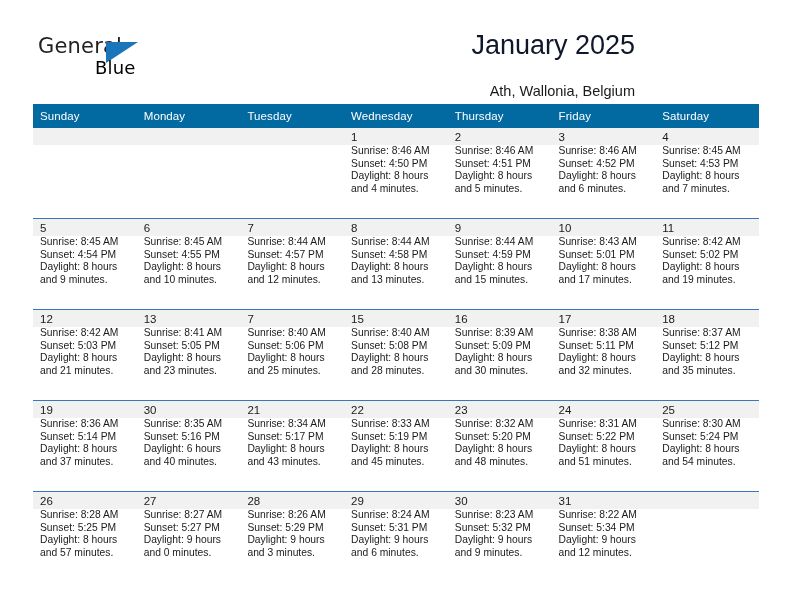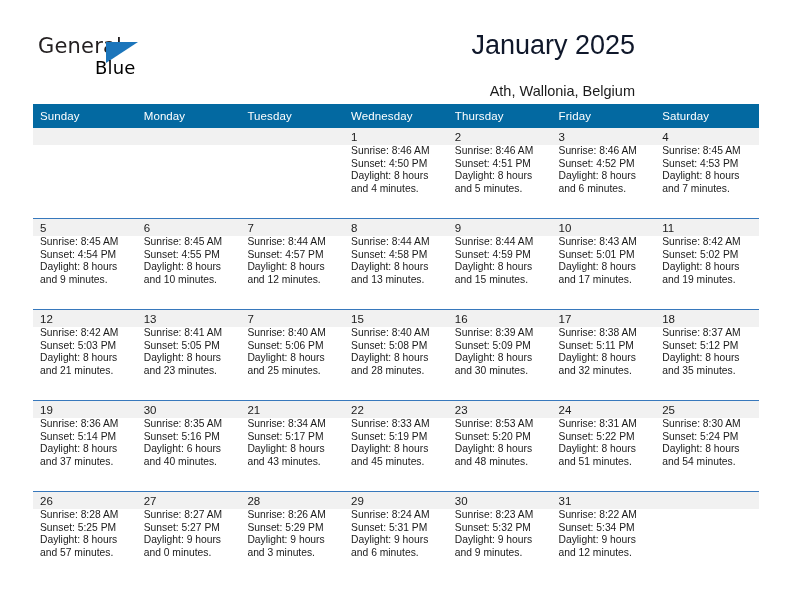--- a/index.html
+++ b/index.html
@@ -439,21 +439,21 @@
                 <div>Sunrise: 8:33 AM</div>
                 <div>Sunset: 5:19 PM</div>
                 <div class="daylight-line">Daylight: 8 hours and 45 minutes.</div>
               </div>
             </div>
           </td>
           <td class="">
             <div class="cell-inner">
               <div class="daynum-band">23</div>
               <div class="cell-body">
-                <div>Sunrise: 8:53 AM</div>
+                <div>Sunrise: 8:32 AM</div>
                 <div>Sunset: 5:20 PM</div>
                 <div class="daylight-line">Daylight: 8 hours and 48 minutes.</div>
               </div>
             </div>
           </td>
           <td class="">
             <div class="cell-inner">
               <div class="daynum-band">24</div>
               <div class="cell-body">
                 <div>Sunrise: 8:31 AM</div>

